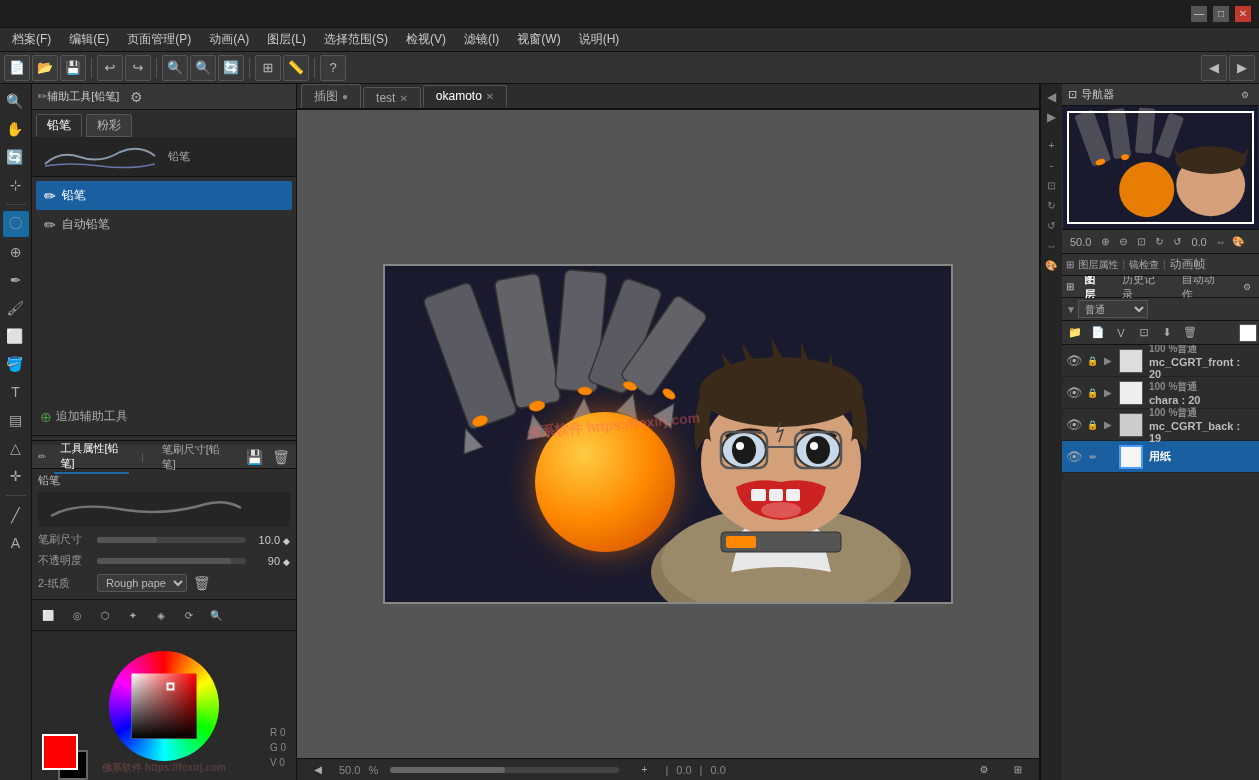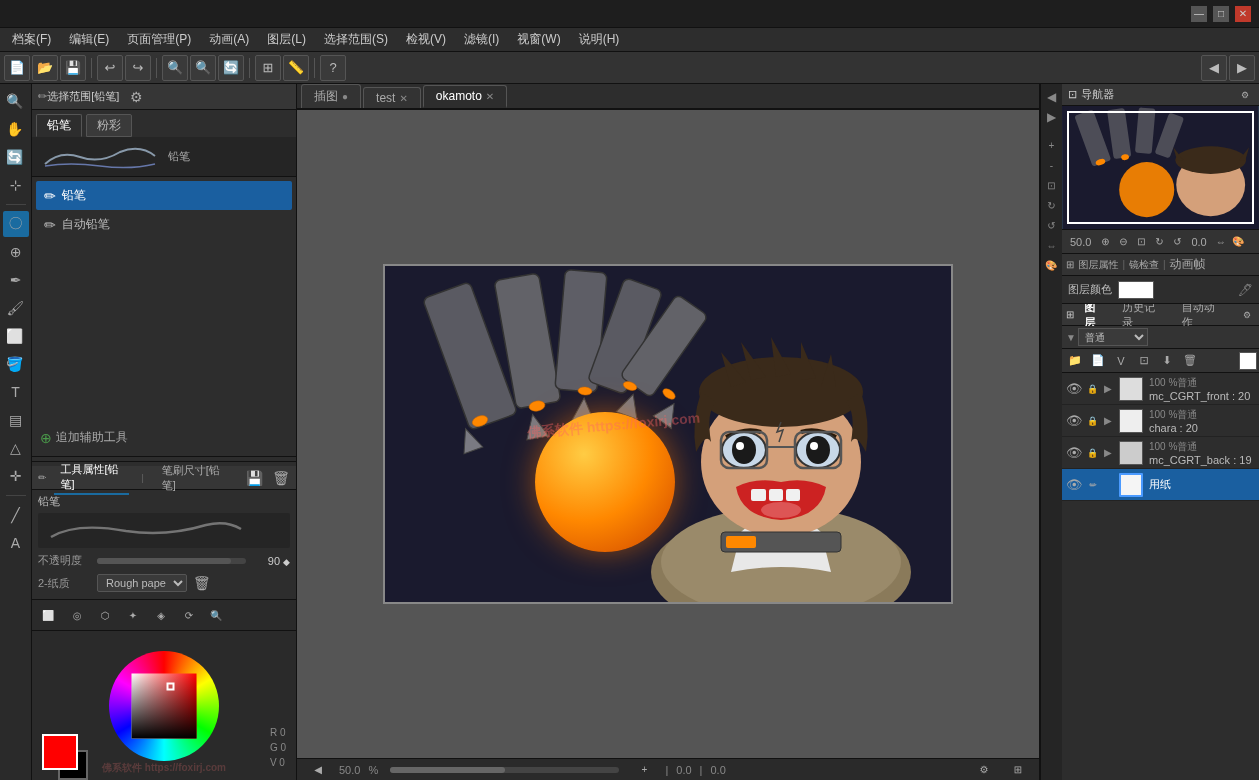--- a/index.html
+++ b/index.html
@@ -418,21 +418,21 @@
       gap: 3px;
     }
     .layer-row.active { background: #1a5fa0; }
     .layer-eye { width: 16px; font-size: 13px; color: #aaa; }
     .layer-thumb {
       width: 24px; height: 24px;
       background: #fff;
       border: 1px solid #555;
       border-radius: 1px;
     }
-    .layer-info { flex: 1; padding-left: 3px; }
+    .layer-info { flex: 1; padding-left: 3px; font-weight: bold; }
     .layer-name { font-size: 11px; color: #bbb; }
     .layer-blend { font-size: 10px; color: #888; }
     
     #color-section {
       height: 150px;
       background: #2a2a2a;
       border-top: 1px solid #111;
       display: flex;
       align-items: center;
       justify-content: center;
@@ -602,21 +602,21 @@
     <button class="icon-btn">✛</button>
     <div class="divider" style="width:20px;height:1px;background:#444;"></div>
     <button class="icon-btn">╱</button>
     <button class="icon-btn">A</button>
   </div>
 
   <div id="left-panel">
 
     <div id="tool-header">
       <span style="font-size:11px;color:#aaa;">✏</span>
-      <span style="font-size:11px;color:#ccc;margin-right:8px;">选择范围[铅笔]</span>
+      <span style="font-size:11px;color:#ccc;margin-right:8px;">辅助工具[铅笔]</span>
       <button class="icon-btn" style="width:18px;height:18px;">⚙</button>
     </div>
 
     <div style="display:flex;background:#2d2d2d;padding:4px 4px 0;gap:2px;">
       <div class="tool-tab active">铅笔</div>
       <div class="tool-tab">粉彩</div>
     </div>
 
     <div class="tool-preview">
       <svg width="120" height="30">
@@ -656,20 +656,30 @@
       </div>
 
       <div style="padding:4px 6px 2px;font-size:11px;color:#bbb;">铅笔</div>
 
       <div class="pencil-preview">
         <svg width="200" height="28">
           <path d="M5,20 Q30,5 80,14 Q120,20 160,8 Q180,3 195,12" stroke="#888" stroke-width="2.5" fill="none" opacity="0.8"></path>
         </svg>
       </div>
 
+      <div class="prop-row">
+        <span class="prop-label">笔刷尺寸</span>
+        <div class="prop-slider">
+          <div class="prop-slider-fill" style="width:40%;"></div>
+        </div>
+        <span class="prop-value">
+          <span>10.0</span>
+          <span style="font-size:9px;"> ◆</span>
+        </span>
+      </div>
 
       <div class="prop-row">
         <span class="prop-label">不透明度</span>
         <div class="prop-slider">
           <div class="prop-slider-fill" style="width:90%;"></div>
         </div>
         <span class="prop-value">
           <span>90</span>
           <span style="font-size:9px;"> ◆</span>
         </span>
@@ -926,25 +936,20 @@
 
         <div style="background:#333;height:22px;display:flex;align-items:center;padding:0 4px;gap:4px;border-bottom:1px solid #111;">
           <span style="font-size:10px;color:#aaa;">⊞</span>
           <span style="font-size:10px;color:#aaa;">图层属性</span>
           <span style="font-size:10px;color:#666;">|</span>
           <span style="font-size:10px;color:#aaa;">镜检查</span>
           <span style="font-size:10px;color:#666;">|</span>
           <span style="font-size:12px;color:#aaa;">动画帧</span>
         </div>
 
-        <div style="background:#2d2d2d;height:28px;display:flex;align-items:center;padding:0 6px;gap:6px;border-bottom:1px solid #111;">
-          <span style="font-size:11px;color:#bbb;">图层颜色</span>
-          <div style="width:36px;height:18px;background:#fff;border:1px solid #555;"></div>
-          <button style="background:none;border:none;color:#888;font-size:12px;cursor:pointer;margin-left:auto;">🖊</button>
-        </div>
 
         <div id="layer-panel">
           <div id="layer-header">
             <span style="font-size:10px;">⊞</span>
             <span class="layer-tab active">图层</span>
             <span class="layer-tab">历史记录</span>
             <span class="layer-tab">自动动作</span>
             <div style="flex:1;"></div>
             <button class="icon-btn" style="width:16px;height:16px;font-size:9px;">⚙</button>
           </div>

